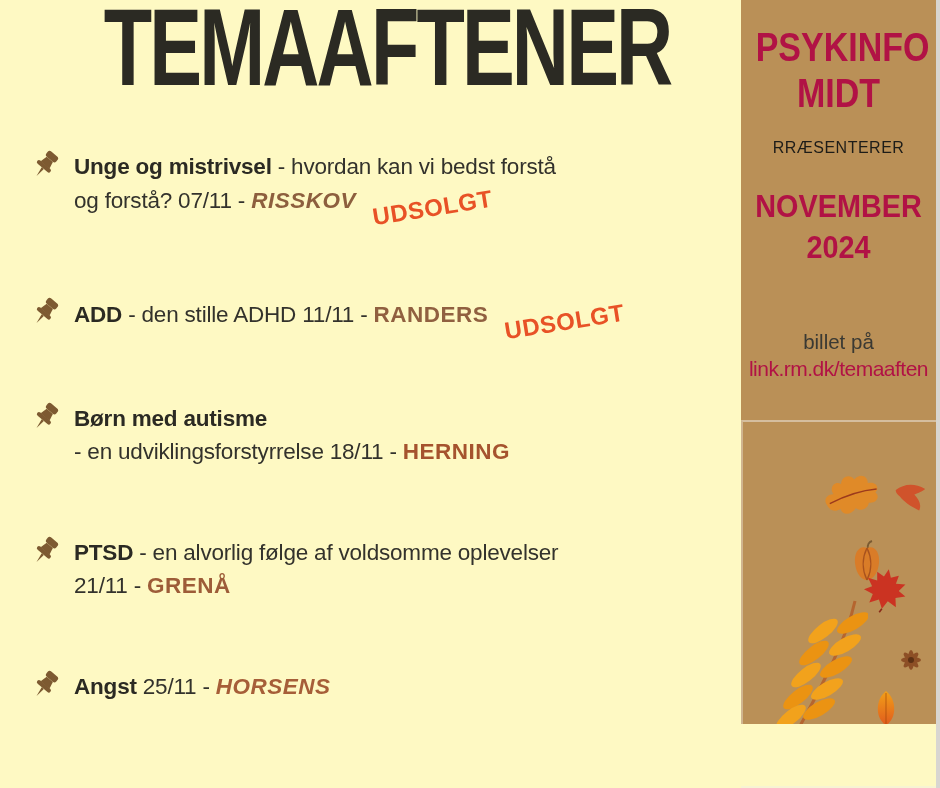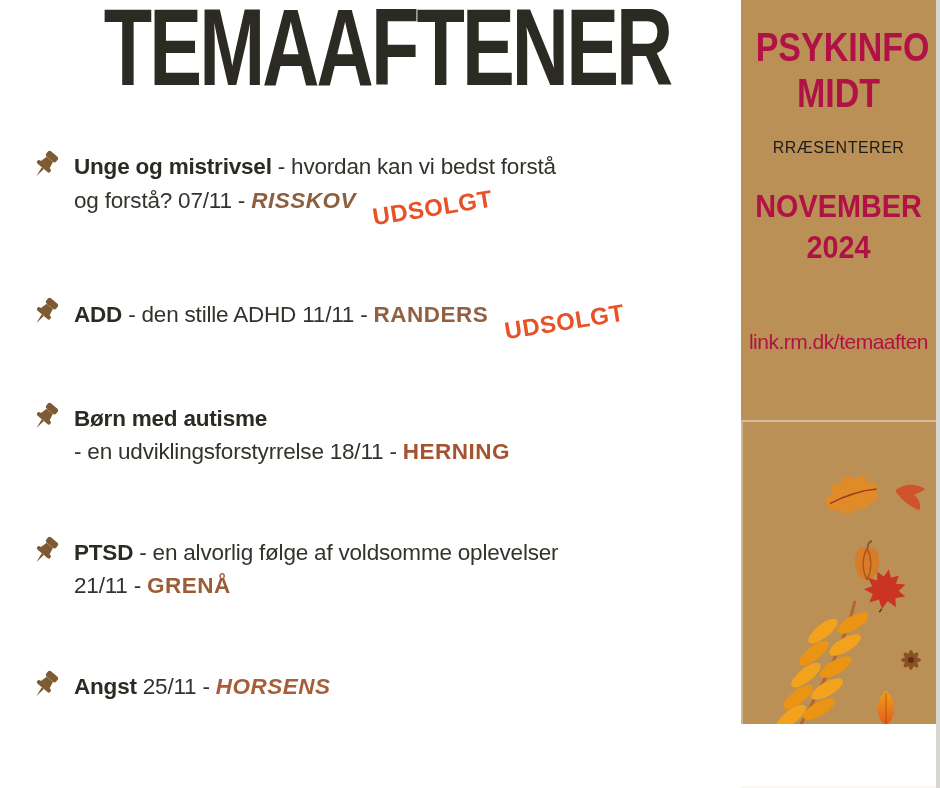--- a/index.html
+++ b/index.html
@@ -1,19 +1,19 @@
 <!DOCTYPE html>
 <html><head>
 <meta charset="utf-8">
 <style>
   * { margin:0; padding:0; box-sizing:border-box; }
   html,body { background:#cfcdc8; }
   .poster {
     position:relative; width:940px; height:788px;
-    background:#ffffff; overflow:hidden;
+    background:#fef9c3; overflow:hidden;
     font-family:"Liberation Sans", sans-serif;
     color:#33322c;
   }
   
   .left-col { position:absolute; left:0; top:0; width:741px; height:788px; }
   .poster-title {
     position:absolute; top:-8px; left:0; width:741px;
     text-align:center; font-size:110px; line-height:1;
     font-weight:bold; letter-spacing:-4px;
     transform:scaleX(0.72); transform-origin:50% 50%;
@@ -161,20 +161,21 @@
     <div class="brand">
       <div>PSYKINFO</div>
       <div>MIDT</div>
     </div>
     <div class="presents">RRÆSENTERER</div>
     <div class="month">
       <div>NOVEMBER</div>
       <div>2024</div>
     </div>
     <div class="cta">
+      <div>billet på</div>
       <div class="cta-link">link.rm.dk/temaaften</div>
     </div>
 
     <div class="leaves">
 
       <svg class="leaf" style="left:79px;top:50px;transform:rotate(-15deg)" width="64" height="43" viewBox="0 0 64 43">
         <path d="M3 26 C0 19 7 15 12 17 C9 9 17 4 22 9 C24 2 33 1 36 8 C43 3 50 8 48 15 C56 15 59 22 53 26 C57 32 50 37 44 34 C42 40 33 41 30 36 C24 42 15 40 15 33 C8 35 4 31 3 26 Z" fill="#e08a28"></path>
         <path d="M6 25 C20 22 38 20 55 23" stroke="#9c3a1c" stroke-width="1.6" fill="none"></path>
       </svg>
 

